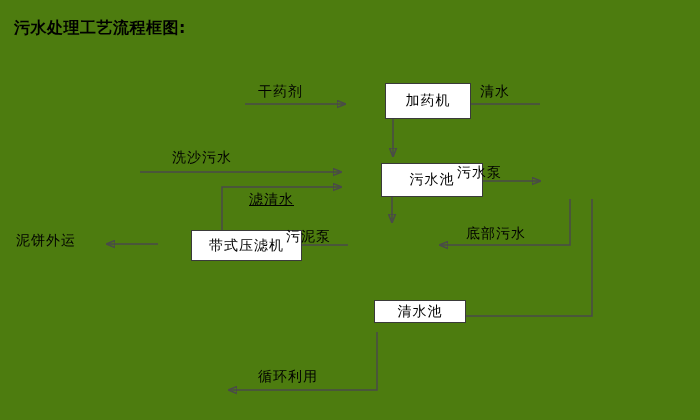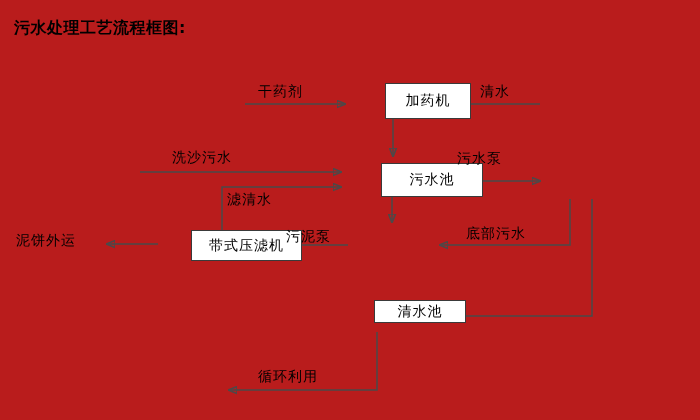--- a/index.html
+++ b/index.html
@@ -4,21 +4,21 @@
 <style>
   html, body {
     margin: 0;
     padding: 0;
     background: #ffffff;
   }
   #page {
     position: relative;
     width: 700px;
     height: 420px;
-    background: #b91c1c;
+    background: #4d7c0f;
     overflow: hidden;
     font-family: "DejaVu Sans", "Liberation Sans", sans-serif;
   }
   #diagram-title {
     position: absolute;
     left: 14px;
     top: 18px;
     font-size: 16px;
     font-weight: bold;
     color: #000000;
@@ -124,23 +124,23 @@
   <div class="node" style="left:341px; top:300px; width:92px; height:23px;">
     <span>清水池</span>
   </div>
 
   <div class="edge-label" style="left:258px; top:83px;">干药剂</div>
 
   <div class="edge-label" style="left:480px; top:83px;">清水</div>
 
   <div class="edge-label" style="left:172px; top:149px;">洗沙污水</div>
 
-  <div class="edge-label" style="left:227px; top:191px;">滤清水</div>
+  <div class="edge-label" style="left:249px; top:191px;text-decoration:underline;">滤清水</div>
 
-  <div class="edge-label" style="left:457px; top:150px;">污水泵</div>
+  <div class="edge-label" style="left:457px; top:164px;">污水泵</div>
 
   <div class="edge-label" style="left:286px; top:228px;">污泥泵</div>
 
   <div class="edge-label" style="left:466px; top:225px;">底部污水</div>
 
   <div class="edge-label" style="left:258px; top:368px;">循环利用</div>
 
   <div class="terminal-label" style="left:16px; top:232px;">泥饼外运</div>
 
 </div>

